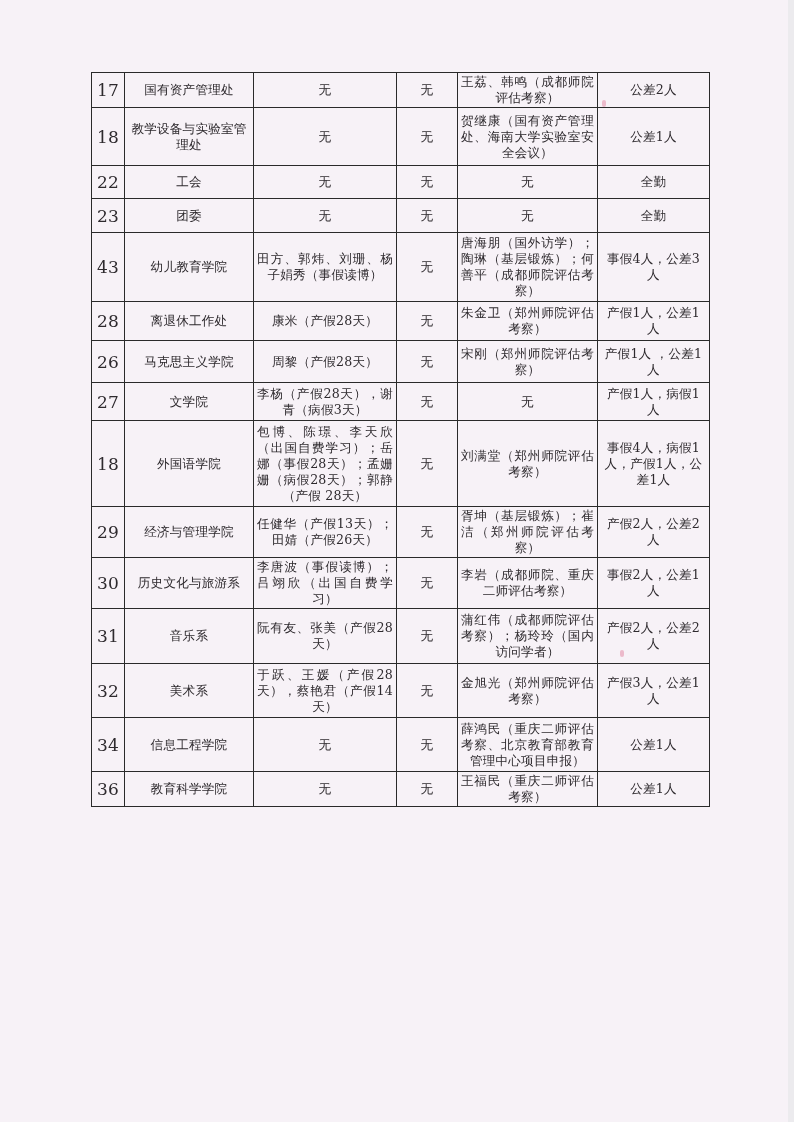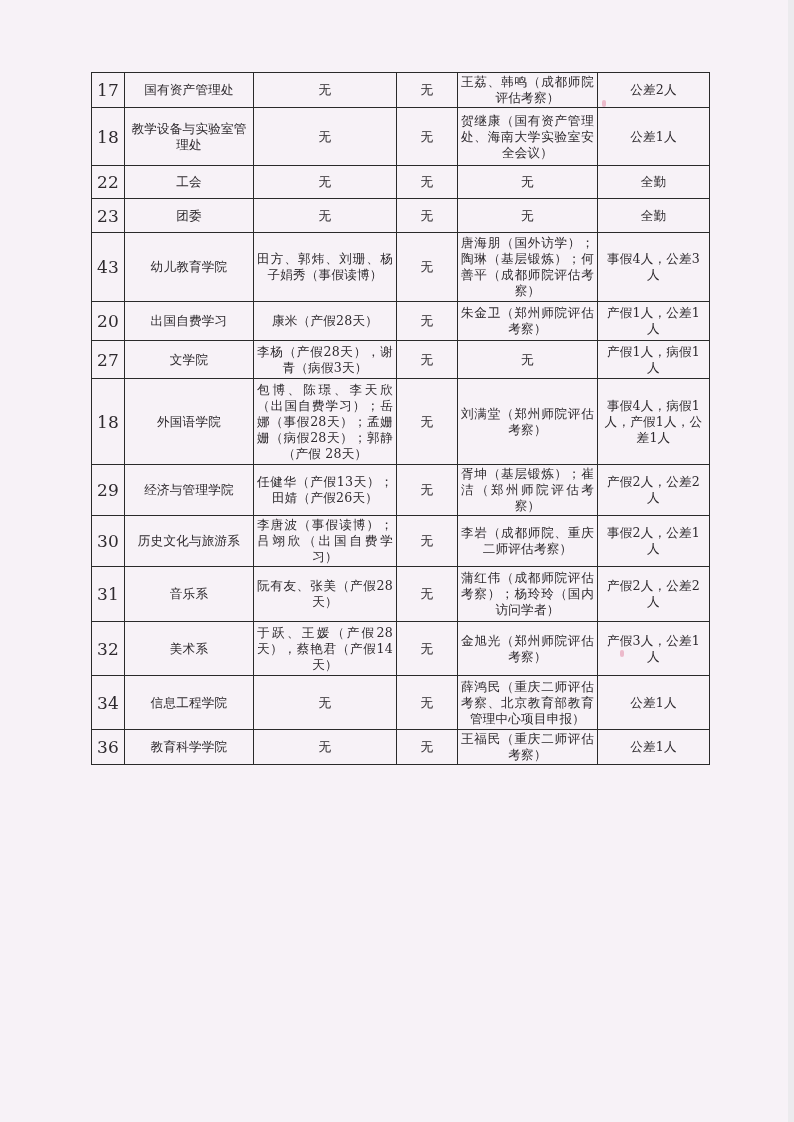--- a/index.html
+++ b/index.html
@@ -119,28 +119,36 @@
   <tr style="height: 69px;">
     <td class="idx">43</td>
     <td>幼儿教育学院</td>
     <td class="justify">田方、郭炜、刘珊、杨子娟秀（事假读博）</td>
     <td>无</td>
     <td class="justify">唐海朋（国外访学）；陶琳（基层锻炼）；何善平（成都师院评估考察）</td>
     <td>事假4人，公差3人</td>
   </tr>
 
   <tr style="height: 39px;">
-    <td class="idx">20</td>
-    <td>出国自费学习</td>
+    <td class="idx">28</td>
+    <td>离退休工作处</td>
     <td class="justify">康米（产假28天）</td>
     <td>无</td>
     <td class="justify">朱金卫（郑州师院评估考察）</td>
     <td>产假1人，公差1人</td>
   </tr>
 
+  <tr style="height: 42px;">
+    <td class="idx">26</td>
+    <td>马克思主义学院</td>
+    <td class="justify">周黎（产假28天）</td>
+    <td>无</td>
+    <td class="justify">宋刚（郑州师院评估考察）</td>
+    <td>产假1人 ，公差1人</td>
+  </tr>
 
   <tr style="height: 38px;">
     <td class="idx">27</td>
     <td>文学院</td>
     <td class="justify">李杨（产假28天），谢青（病假3天）</td>
     <td>无</td>
     <td class="justify">无</td>
     <td>产假1人，病假1人</td>
   </tr>
 

